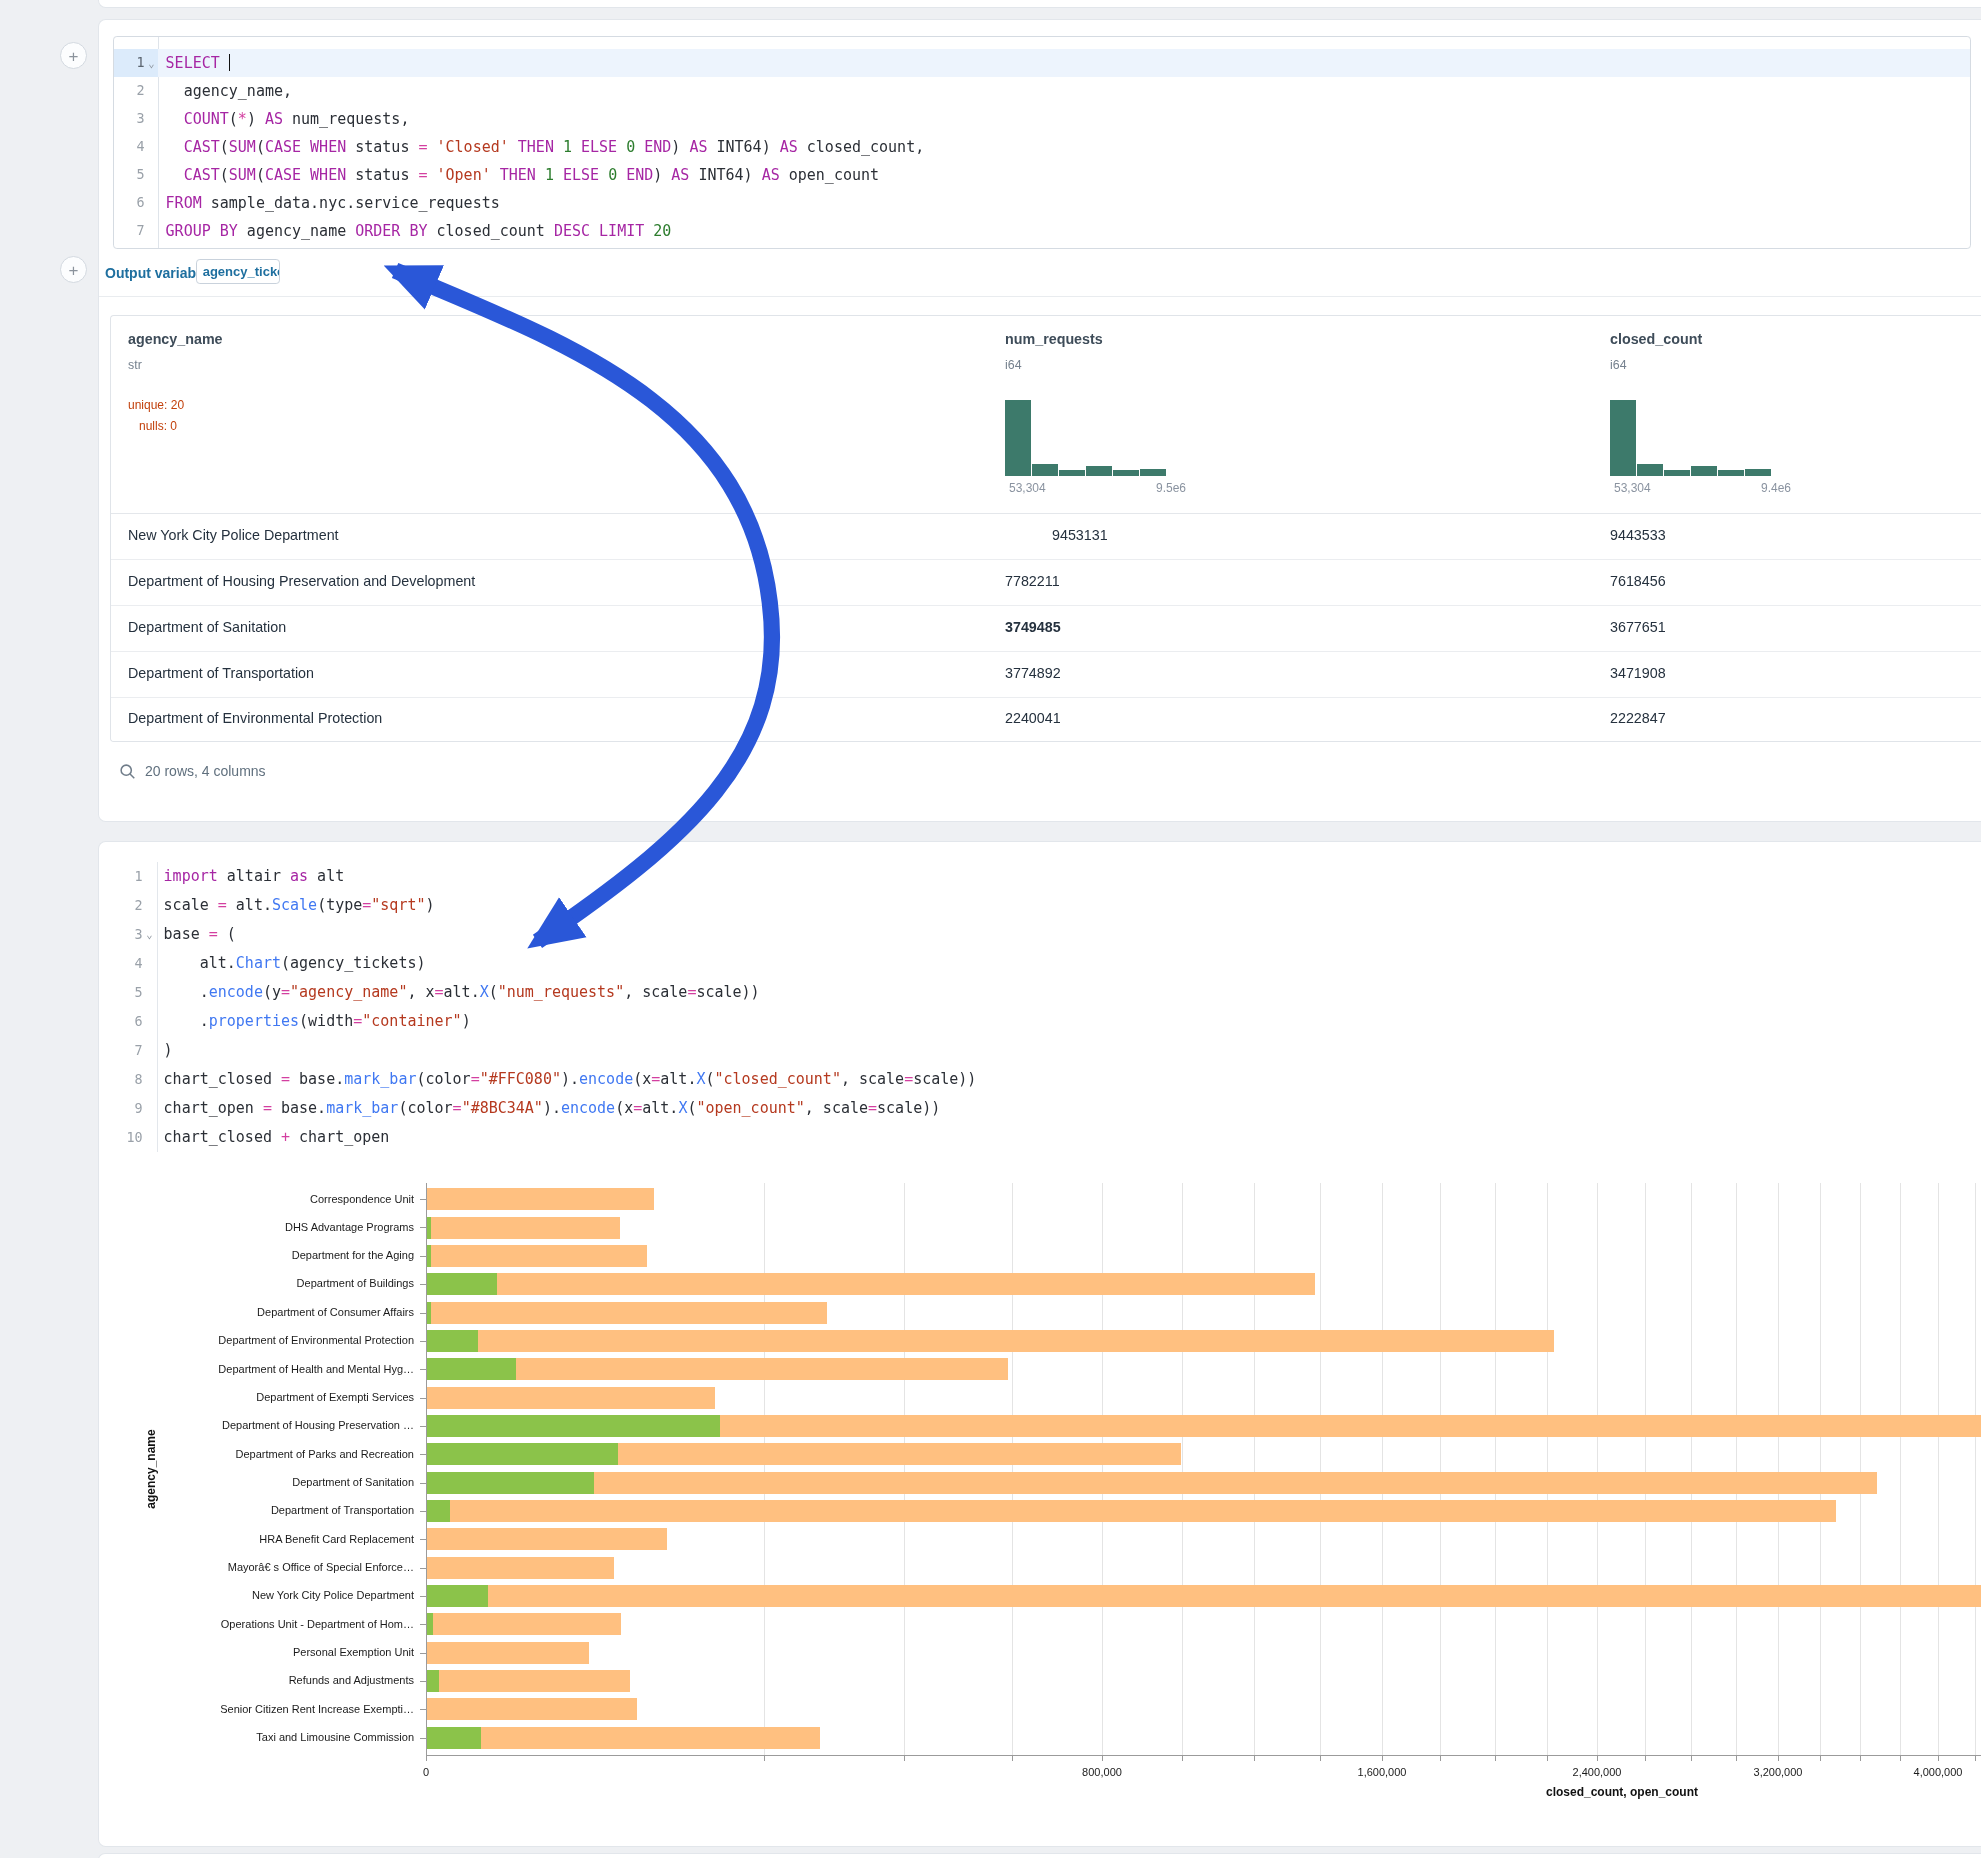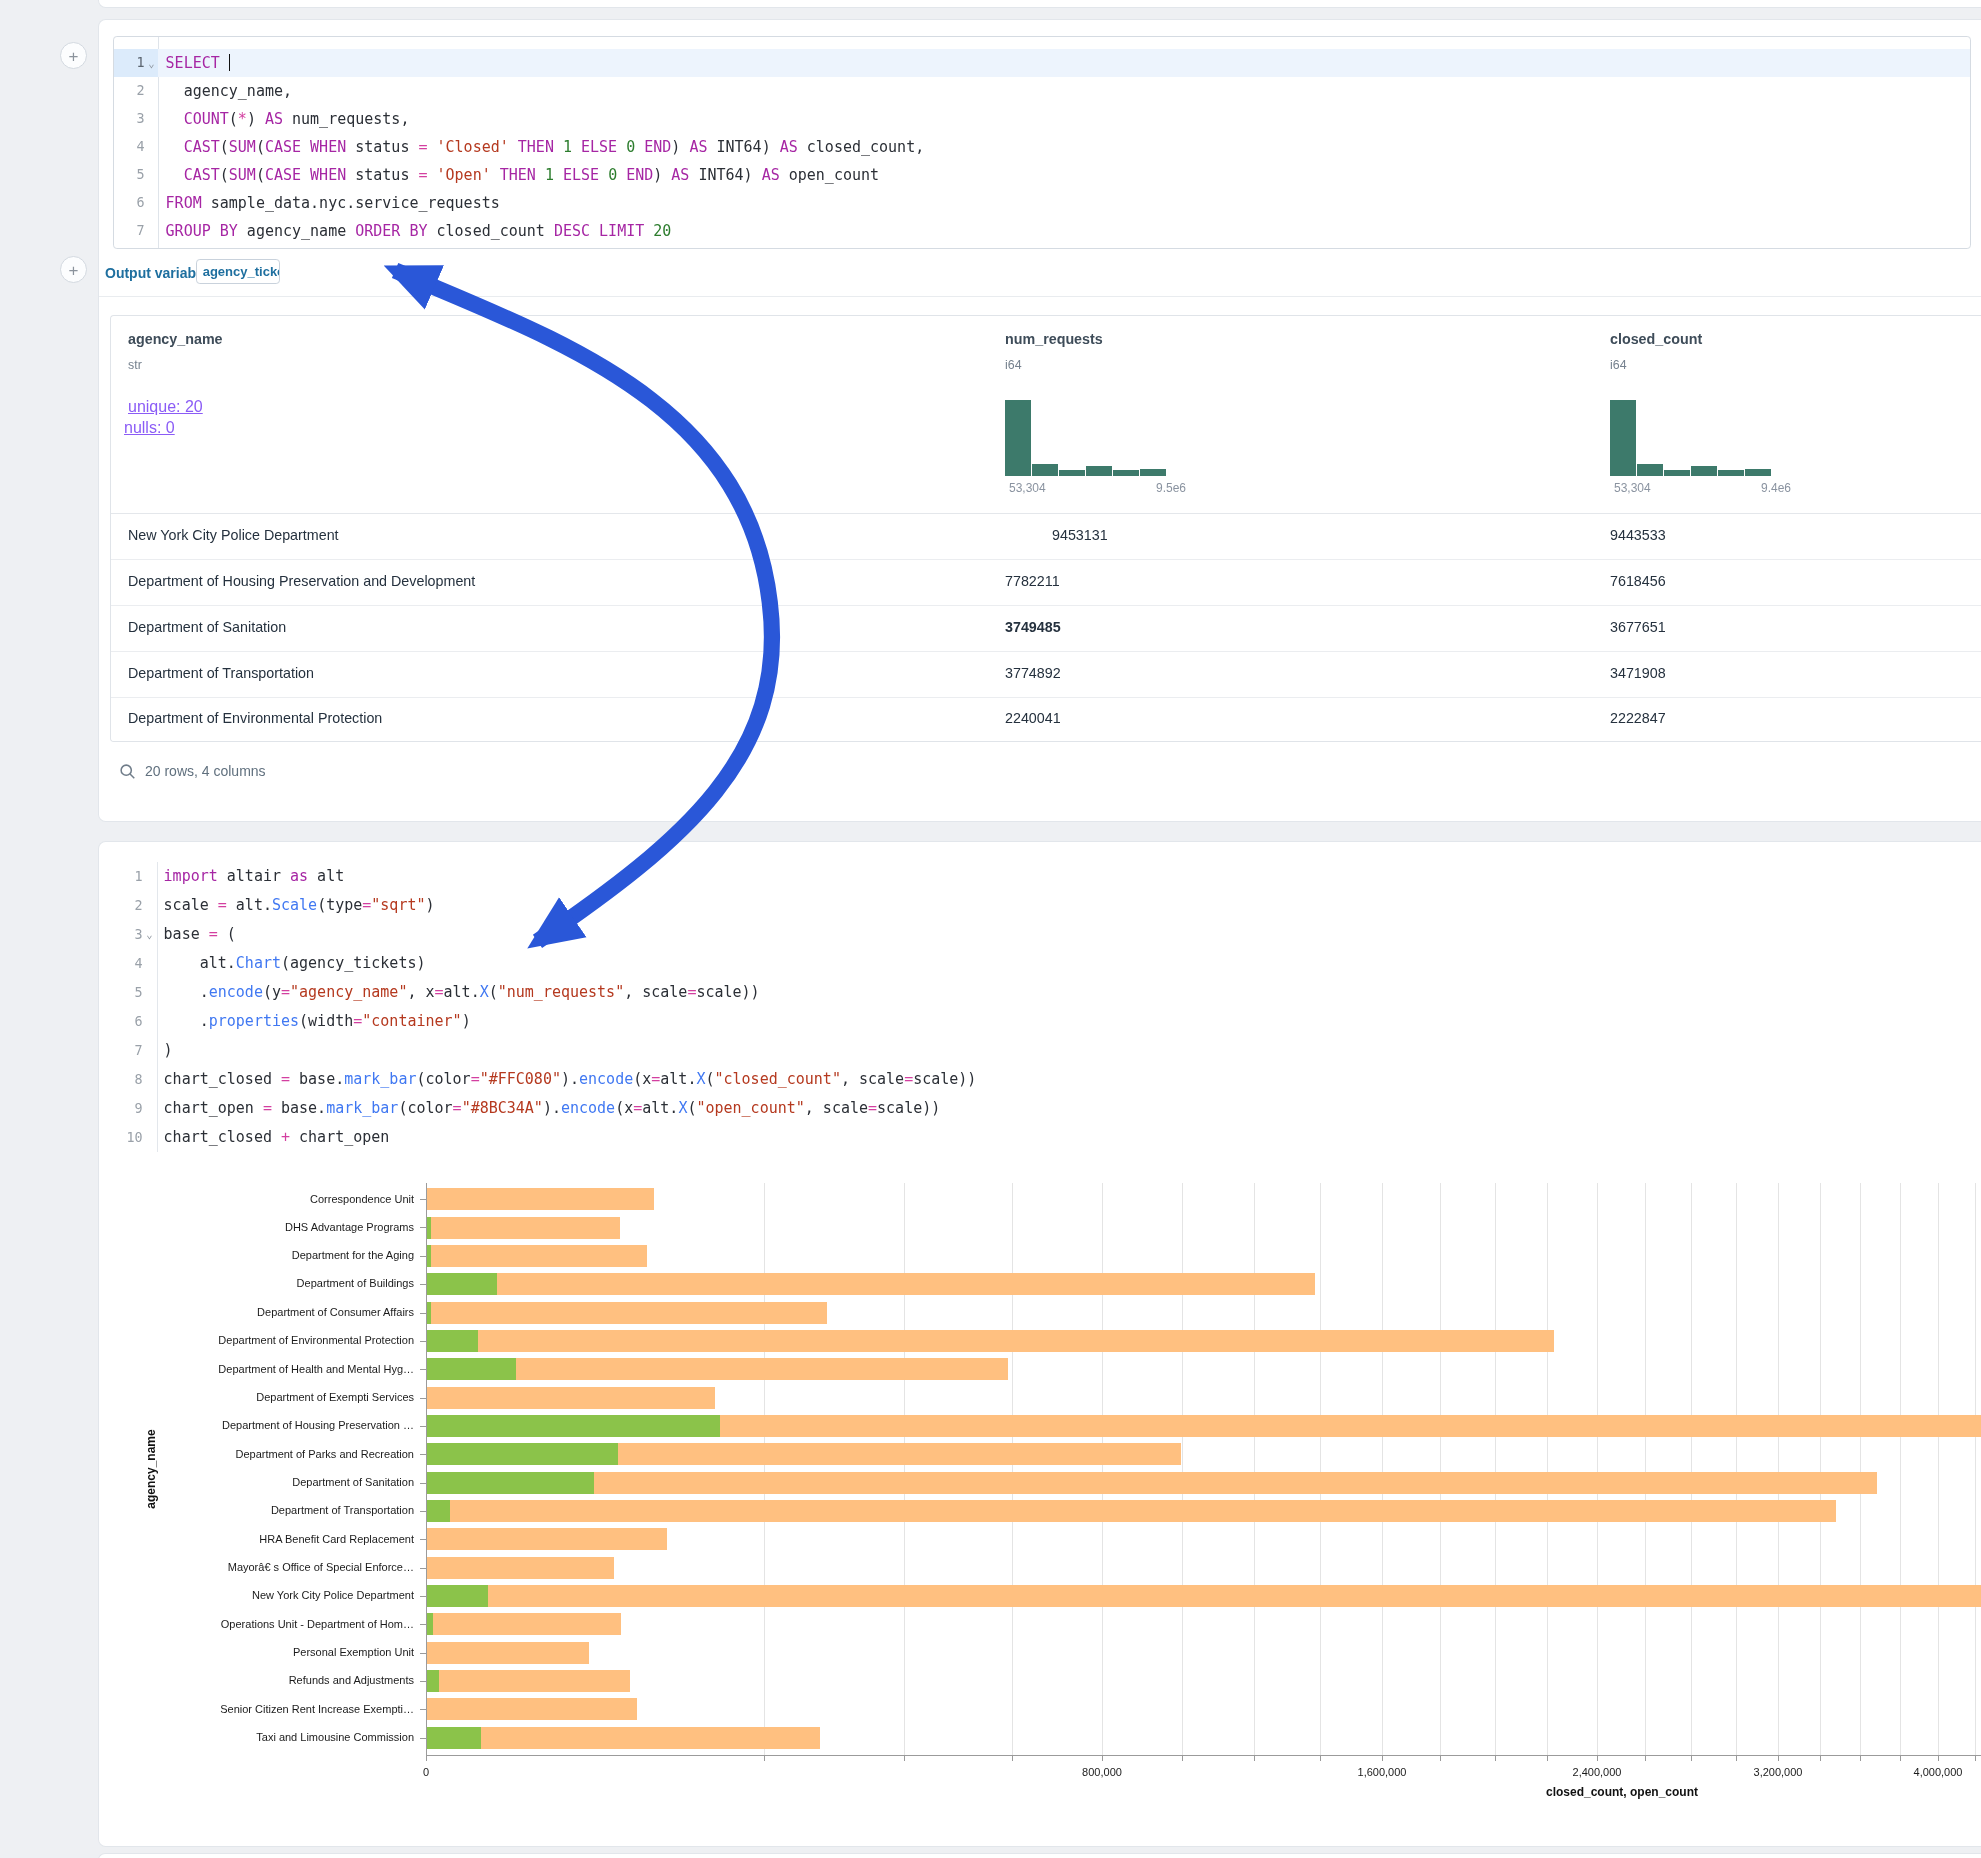--- a/index.html
+++ b/index.html
@@ -43,21 +43,21 @@
   .out-label{position:absolute;left:105px;top:265px;font-size:14px;font-weight:bold;color:#1e6f9f;}
   .out-pill{position:absolute;left:196px;top:259px;width:84px;height:25px;box-sizing:border-box;
         border:1px solid #c9d2dc;border-radius:3.8px;background:#fff;padding:0 5.7px;overflow:hidden;
         font-size:13px;font-weight:bold;line-height:23px;color:#1e6f9f;white-space:nowrap;cursor:pointer;}
   .divider{position:absolute;left:99px;top:296px;width:1882px;height:0;border-top:1px solid #e9ecef;}
   
   .table-panel{position:absolute;left:110px;top:315px;width:1872px;height:427px;background:#fff;
         border:1px solid #e0e4e9;border-right:none;border-radius:3.8px 0 0 3.8px;box-sizing:border-box;overflow:hidden;}
   .col-name{position:absolute;top:15.3px;font-size:14.3px;font-weight:bold;color:#3e4c59;}
   .col-dtype{position:absolute;top:42px;font-size:12.4px;color:#76828f;}
-  .col-stat{position:absolute;font-size:16px;color:#8b5cf6;text-decoration:underline;}
+  .col-stat{position:absolute;font-size:12px;color:#c2410c;}
   .hist{position:absolute;top:84px;height:76px;display:flex;align-items:flex-end;gap:1px;}
   .hist .hbar{width:26px;background:#3d7a6b;}
   .hist-min,.hist-max{position:absolute;top:165px;font-size:12px;color:#8a93a0;}
   .df-row{position:absolute;left:0;width:100%;height:46px;border-bottom:1px solid #ebedf0;
         font-size:14.3px;color:#25313e;}
   .df-row span{position:absolute;top:0;line-height:45px;white-space:nowrap;}
   .table-header-sep{position:absolute;left:0;top:197px;width:100%;border-top:1px solid #e4e7eb;}
   .df-footer{position:absolute;left:145px;top:762px;font-size:14px;color:#60707e;line-height:19px;}
   .search-icon{position:absolute;left:119px;top:763px;width:17px;height:17px;cursor:pointer;}
   
@@ -102,21 +102,21 @@
 
 <div class="out-label">Output variable:</div>
 <div class="out-pill">agency_tickets</div>
 <div class="divider"></div>
 
 <div class="table-panel" id="df-table">
   <div class="table-header-sep"></div>
 <div class="col-name" style="left: 17px;">agency_name</div>
     <div class="col-dtype" style="left: 17px;">str</div>
     <div class="col-stat" style="left: 17px; top: 82px;">unique: 20</div>
-    <div class="col-stat" style="left: 13px; top: 103px;">nulls: 0</div>
+    <div class="col-stat" style="left: 28px; top: 103px;">nulls: 0</div>
     <div class="col-name" style="left: 894px;">num_requests</div>
     <div class="col-dtype" style="left: 894px;">i64</div>
     <div class="hist" style="left: 894px;">
       <div class="hbar" style="height: 76px;"></div>
       <div class="hbar" style="height: 12.4px;"></div>
       <div class="hbar" style="height: 5.7px;"></div>
       <div class="hbar" style="height: 10.5px;"></div>
       <div class="hbar" style="height: 5.7px;"></div>
       <div class="hbar" style="height: 6.7px;"></div>
     </div>

